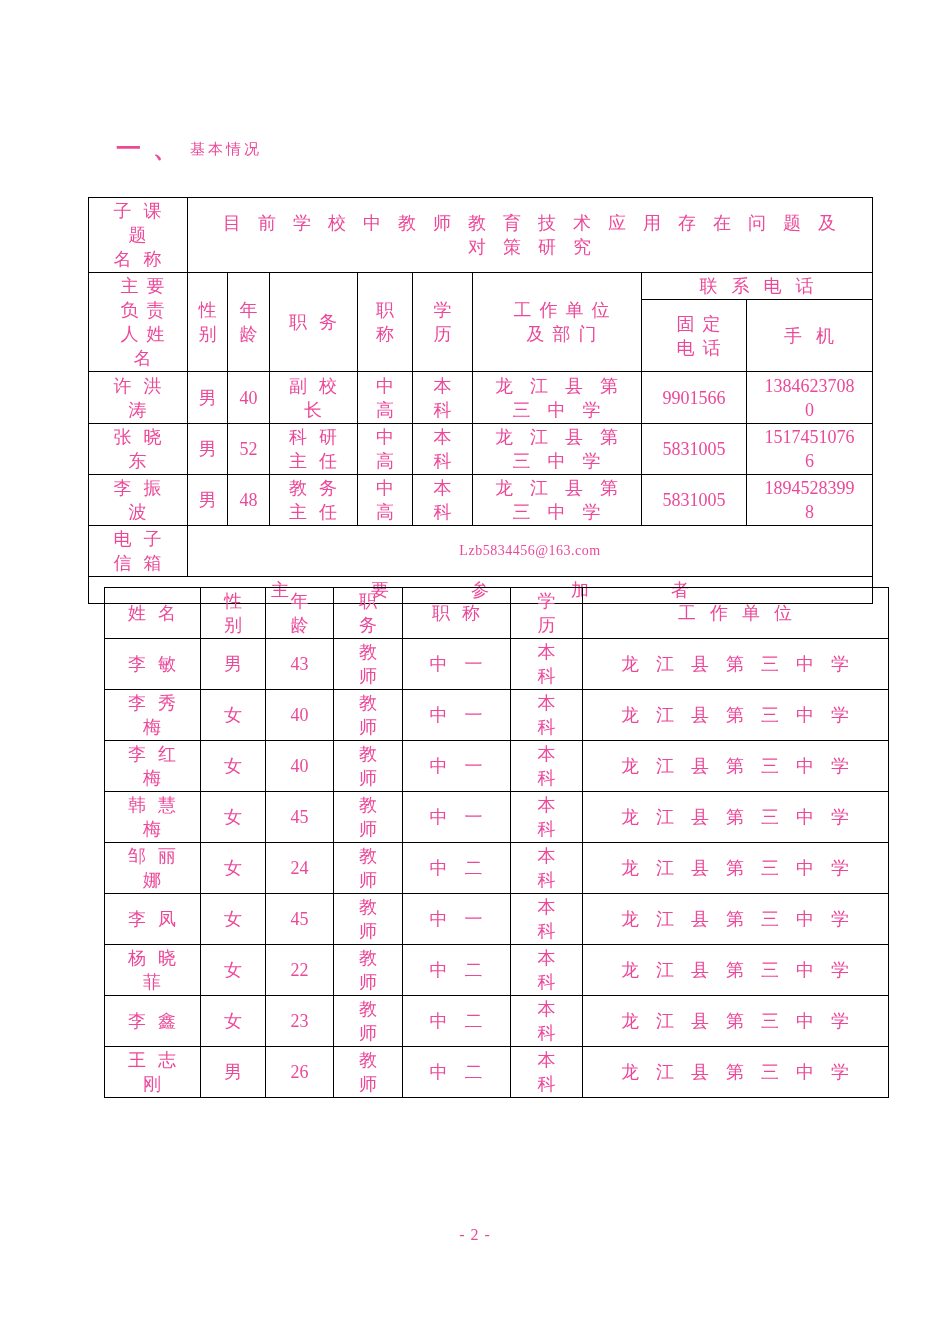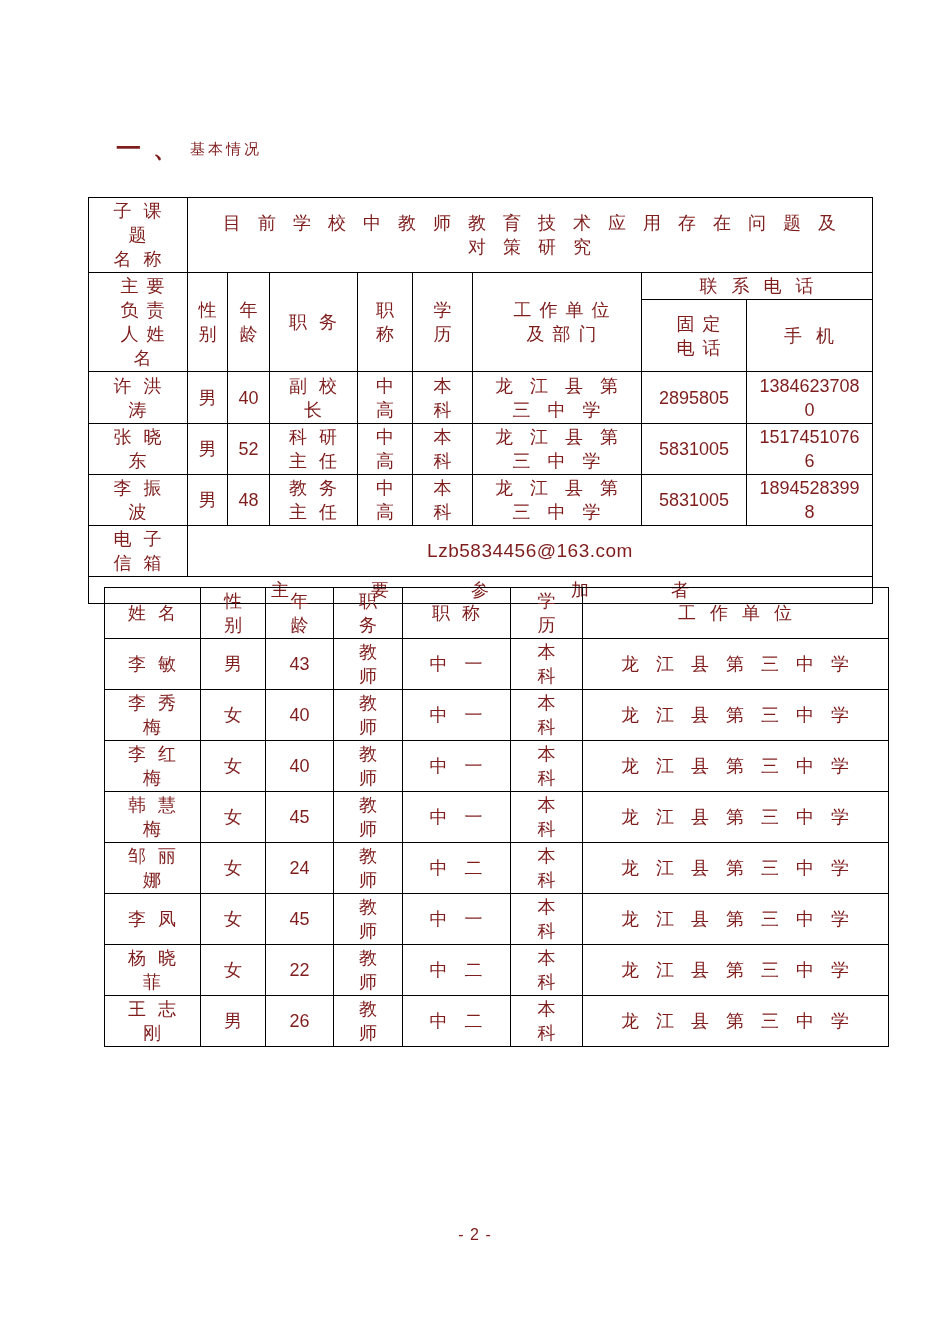--- a/index.html
+++ b/index.html
@@ -1,30 +1,30 @@
 <!DOCTYPE html>
 <html><head>
 <meta charset="utf-8">
 <style>
   html,body{margin:0;padding:0;background:#ffffff;}
   .page{position:relative;width:950px;height:1344px;background:#fff;
-        font-family:Liberation Sans, sans-serif;color:#7f1d1d;overflow:hidden;}
+        font-family:Liberation Serif, serif;color:#ec4899;overflow:hidden;}
   .heading{position:absolute;left:116px;top:132px;white-space:nowrap;}
   .heading-num{font-size:25px;font-weight:bold;letter-spacing:12px;}
   .heading-title{font-size:15px;letter-spacing:3px;vertical-align:3px;}
   table{border-collapse:collapse;table-layout:fixed;}
   .t1{position:absolute;left:88px;top:197px;width:784px;}
   .t2{position:absolute;left:104px;top:587px;width:784px;padding-left:32px;}
   td{border:1px solid #000;text-align:center;vertical-align:middle;
      font-size:18px;line-height:24px;white-space:pre-line;padding:1px;overflow:hidden;}
   .sp8{letter-spacing:8px;padding-left:18px;}
   .sp12{letter-spacing:12px;padding-left:12px;}
   .sp14{letter-spacing:14px;padding-left:14px;}
   .sp17{letter-spacing:17px;padding-left:17px;}
-  .email-val{font-size:19px;letter-spacing:0.5px;}
+  .email-val{font-size:14px;letter-spacing:0.5px;}
   .divider-cell{letter-spacing:82px;padding-left:82px;border-left:1px solid #000;border-right:1px solid #000;}
   .h53{height:53px;} .h26{height:26px;} .h72{height:72px;} .h52{height:52px;}
   .h51{height:51px;} .h35{height:18px;margin-left:28px;} .h50{height:50px;}
   .footer{position:absolute;left:0;top:1226px;width:950px;text-align:center;
           font-size:16px;letter-spacing:1px;}
 </style>
 </head>
 <body>
 
 <div class="page">
@@ -81,21 +81,21 @@
       <td>男</td>
       <td>40</td>
       <td class="sp12">副校
 长</td>
       <td>中
 高</td>
       <td>本
 科</td>
       <td class="sp17">龙江县第
 三中学</td>
-      <td>2895805</td>
+      <td>9901566</td>
       <td>1384623708
 0</td>
     </tr>
     <tr class="h51">
       <td class="sp12">张晓
 东</td>
       <td>男</td>
       <td>52</td>
       <td class="sp12">科研
 主任</td>
@@ -237,20 +237,31 @@
       <td>女</td>
       <td>22</td>
       <td>教
 师</td>
       <td class="sp17">中二</td>
       <td>本
 科</td>
       <td class="sp17">龙江县第三中学</td>
     </tr>
     <tr class="h50">
+      <td class="sp12">李鑫</td>
+      <td>女</td>
+      <td>23</td>
+      <td>教
+师</td>
+      <td class="sp17">中二</td>
+      <td>本
+科</td>
+      <td class="sp17">龙江县第三中学</td>
+    </tr>
+    <tr class="h50">
       <td class="sp12">王志
 刚</td>
       <td>男</td>
       <td>26</td>
       <td>教
 师</td>
       <td class="sp17">中二</td>
       <td>本
 科</td>
       <td class="sp17">龙江县第三中学</td>

